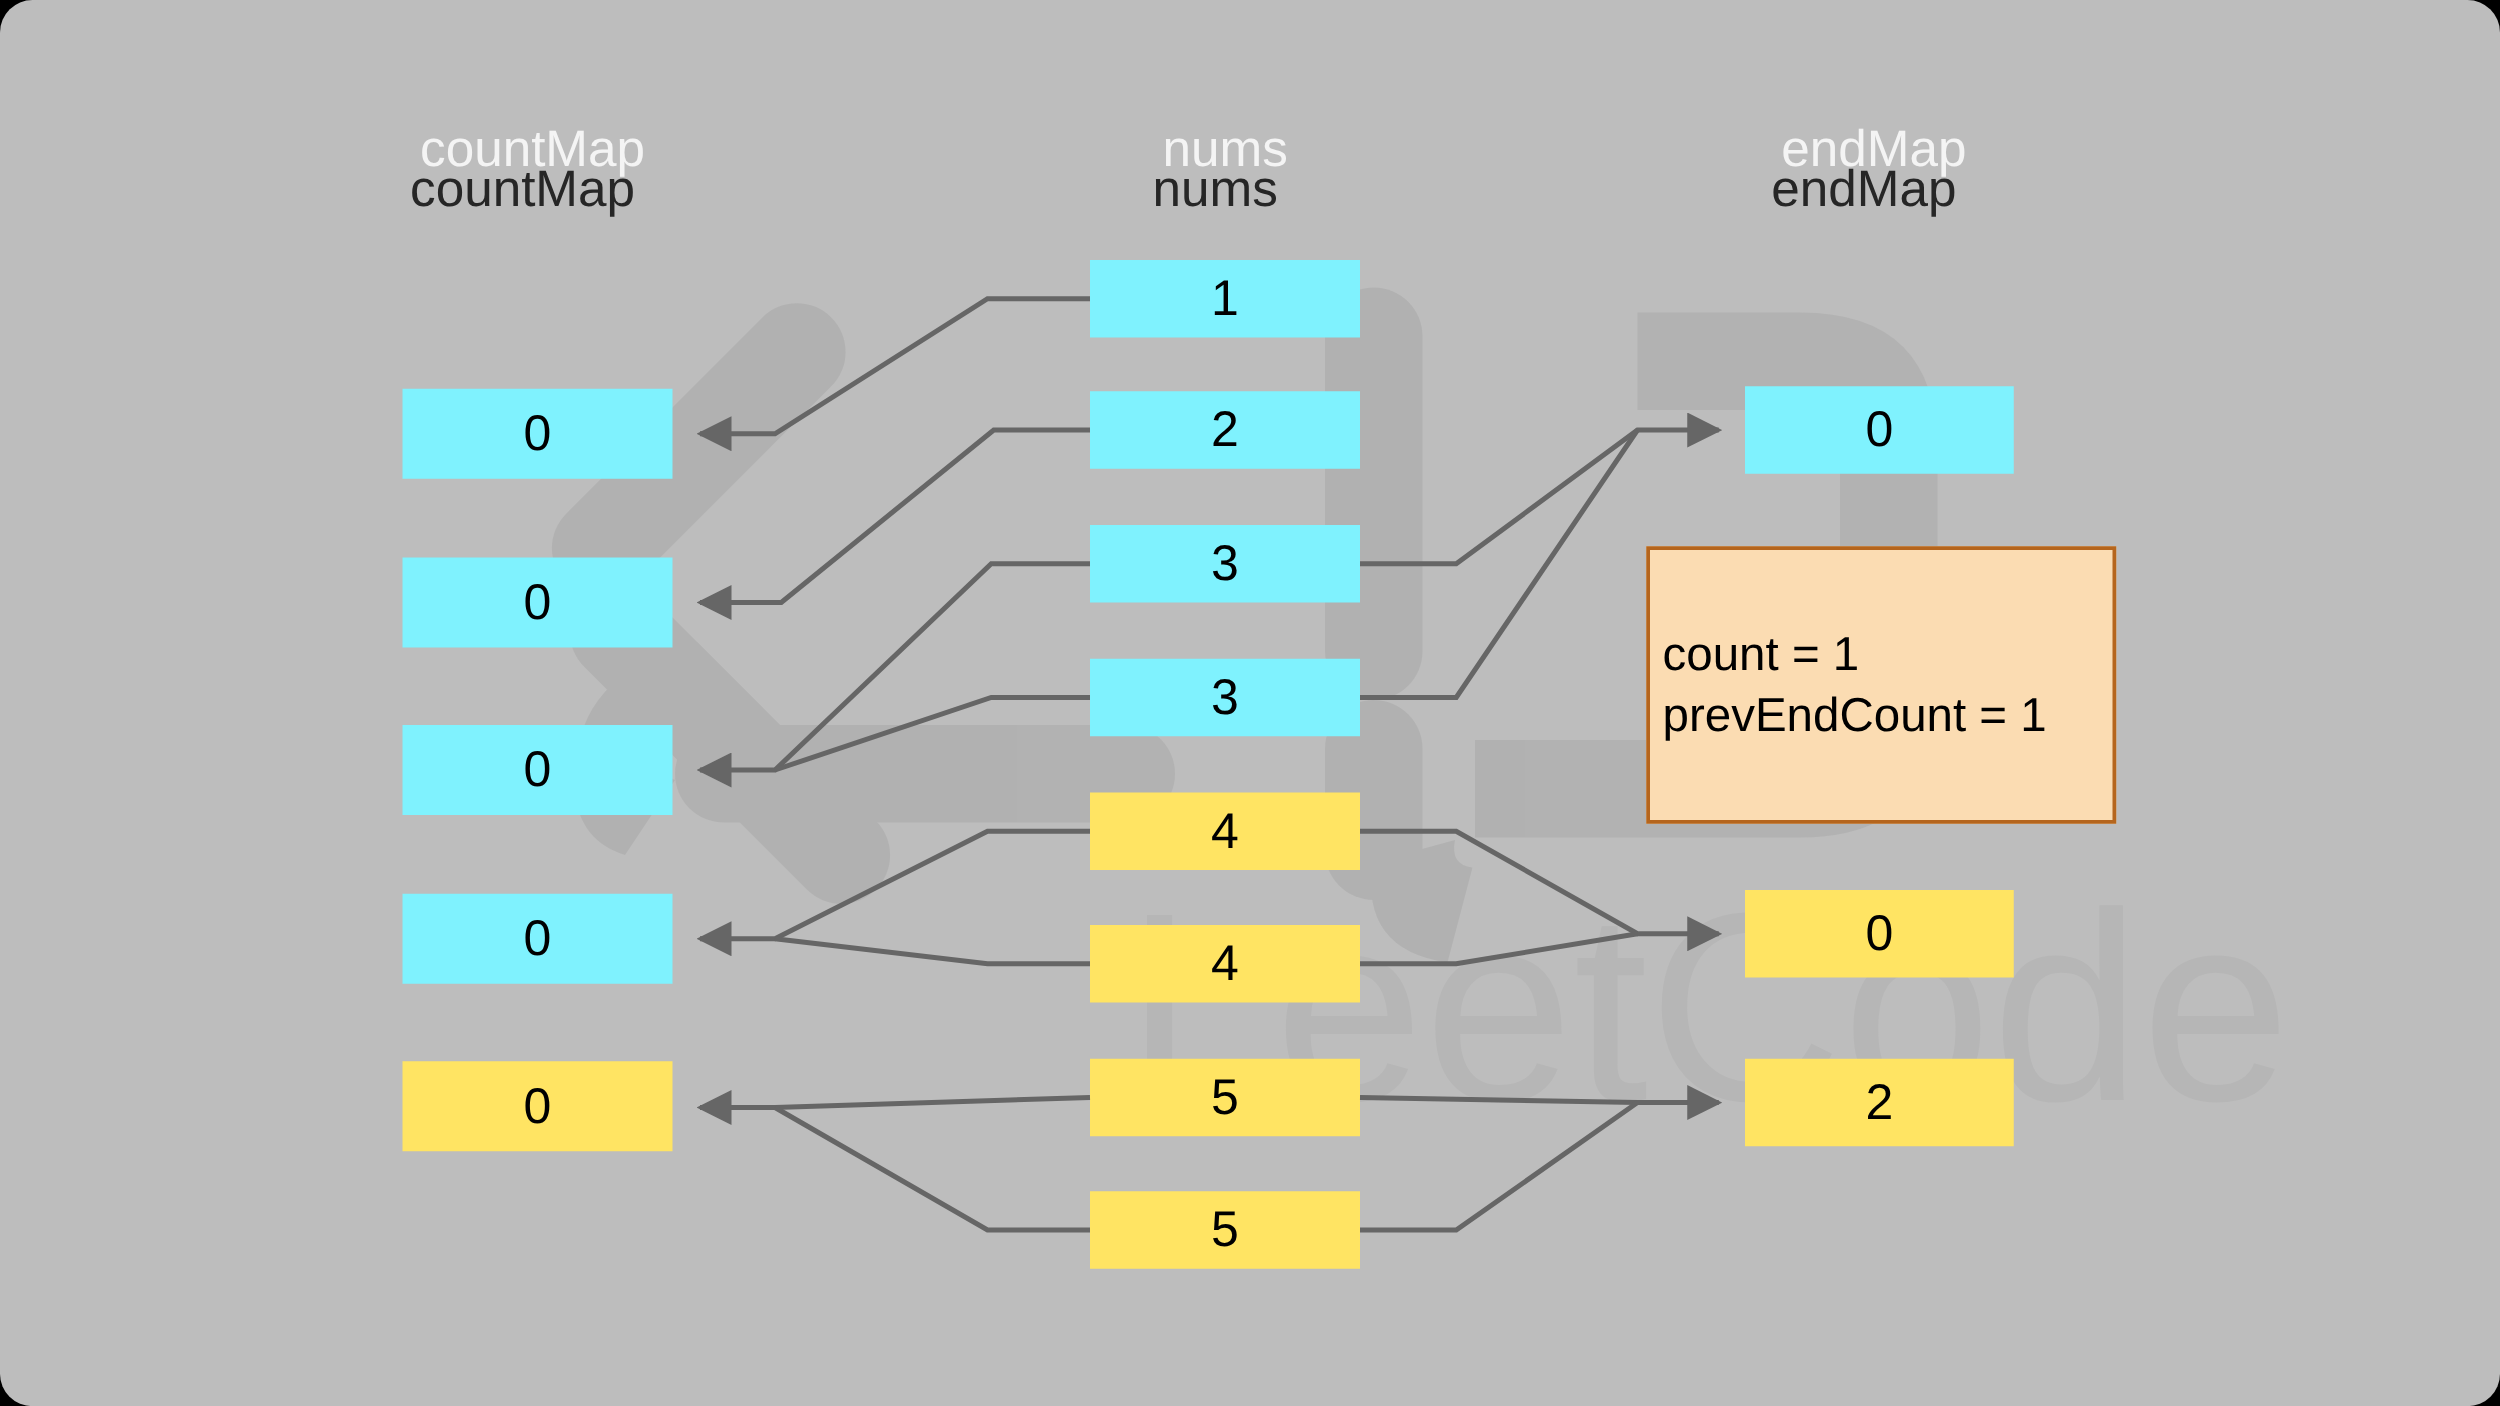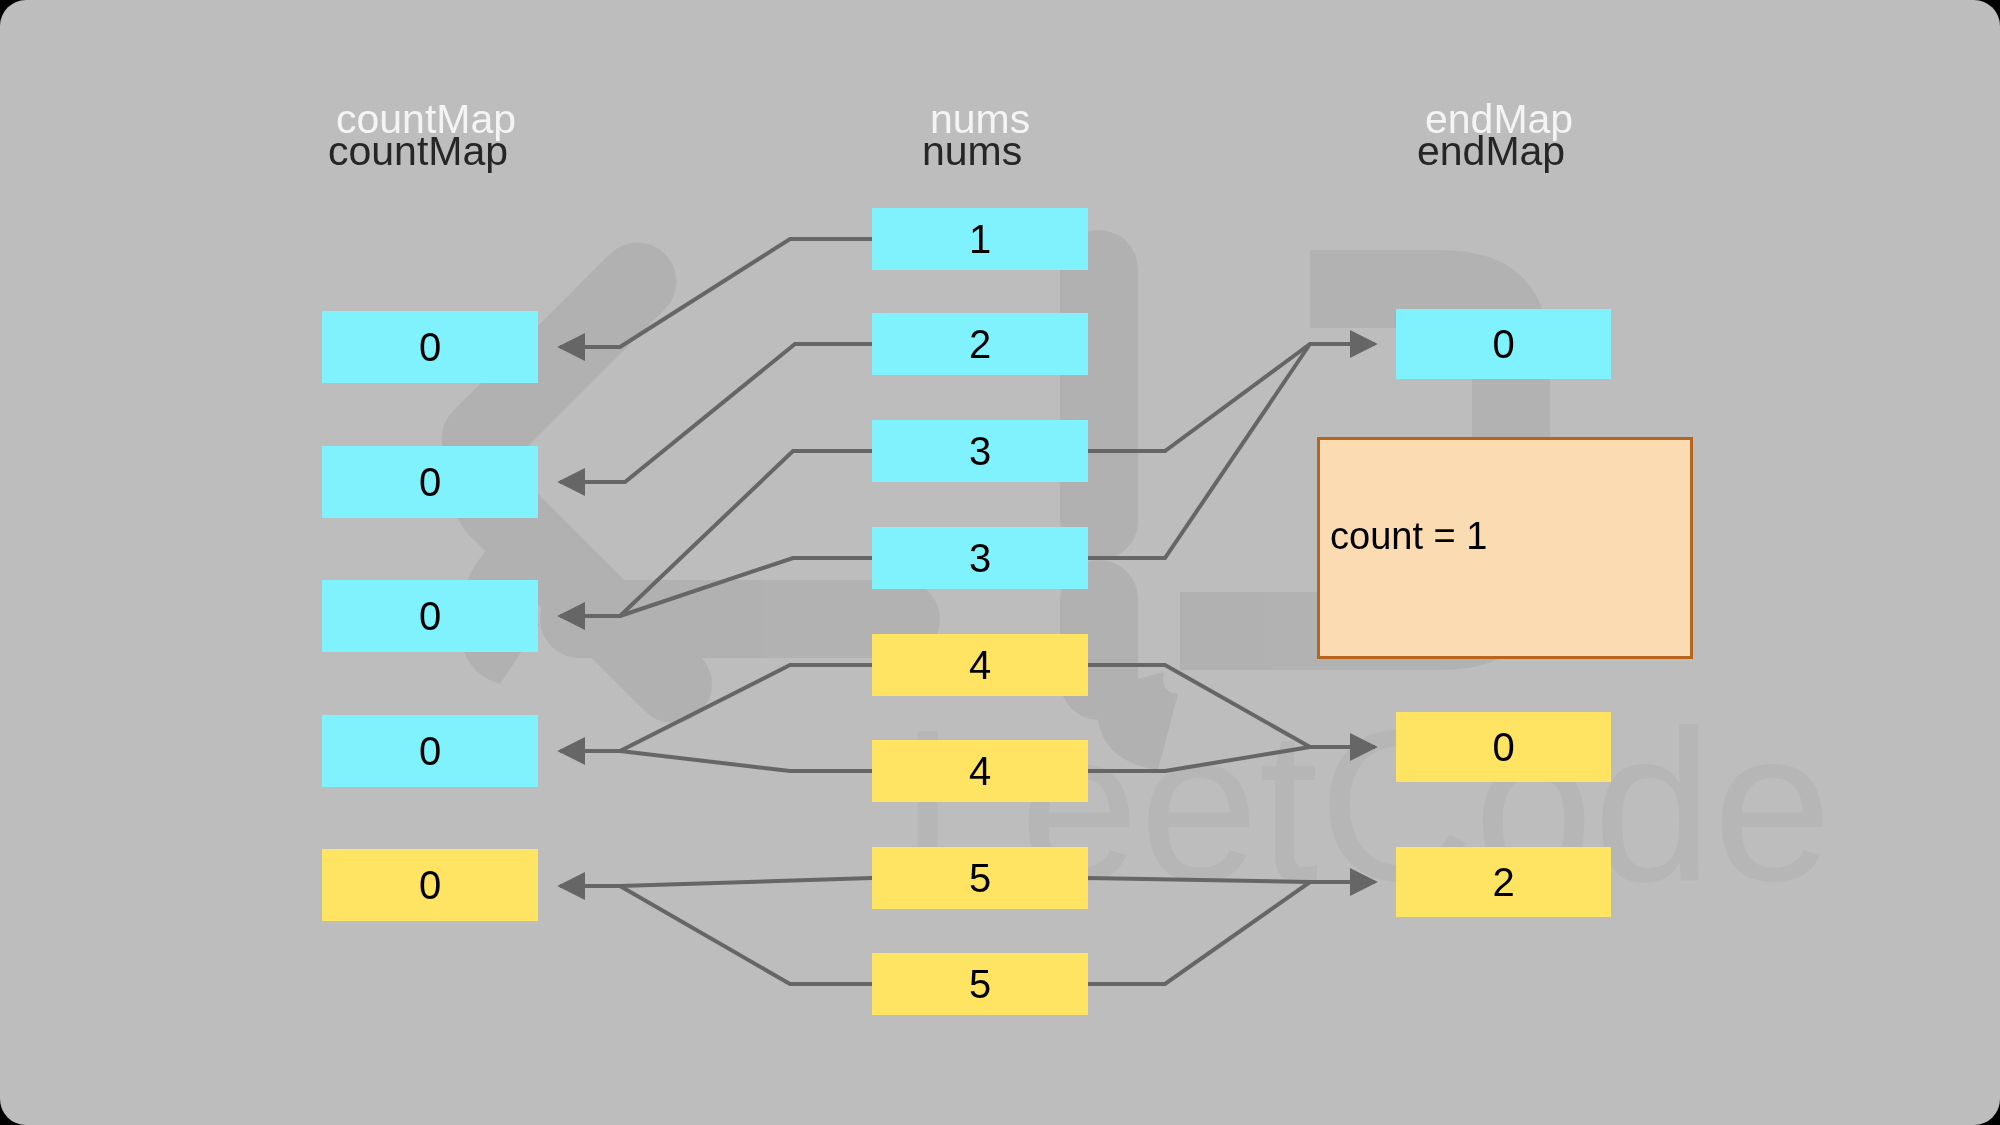--- a/index.html
+++ b/index.html
@@ -28,21 +28,21 @@
 
   
   #wires{position:absolute;left:0;top:0;width:2000px;height:1125px;pointer-events:none;}
 
   
   #infobox{
     position:absolute;left:1317px;top:437px;width:376px;height:222px;
     background:#fbdcb2;border:3px solid #b5651d;box-sizing:border-box;
     padding:60px 0 0 10px;
   }
-  #infobox .line{font-size:38px;color:#000;line-height:1.28;white-space:nowrap;margin-top:12px;}
+  #infobox .line{font-size:38px;color:#000;line-height:1.28;white-space:nowrap;}
 </style>
 </head>
 <body>
 
 <div id="canvas">
 
   <svg id="watermark" viewBox="0 0 2000 1125" xmlns="http://www.w3.org/2000/svg">
     <g fill="#b1b1b1" opacity="0.92">
 
       <rect x="520" y="210" width="78" height="300" rx="39" transform="rotate(45 559 360)"></rect>
@@ -121,15 +121,16 @@
       <path d="M1088,771 L1165,771 L1310,747"></path>
 
       <path d="M1088,878 L1310,882 L1375,882" marker-end="url(#ahL)"></path>
 
       <path d="M1088,984 L1165,984 L1310,882"></path>
     </g>
   </svg>
 
   <div id="infobox">
     <div class="line">count = 1</div>
+    <div class="line">prevEndCount = 1</div>
   </div>
 
 </div>
 
 </body></html>

